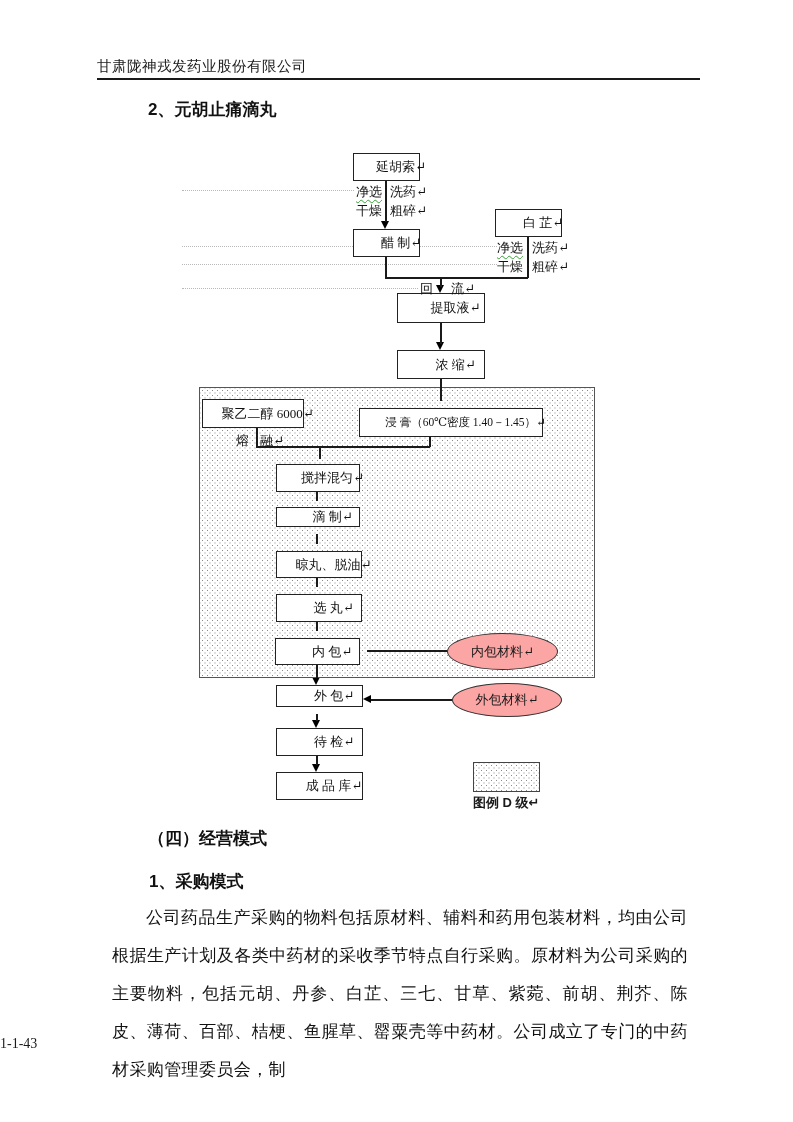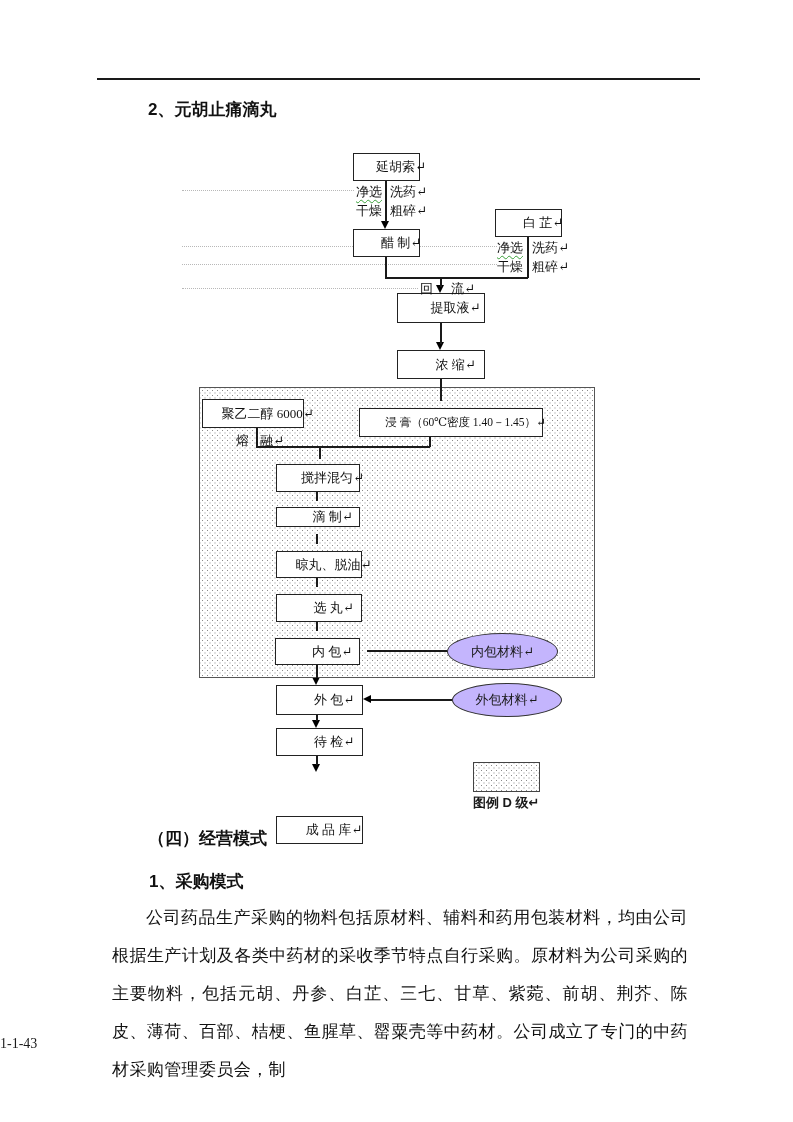--- a/index.html
+++ b/index.html
@@ -30,21 +30,21 @@
   .h { position: absolute; height: 1.5px; background: #1a1a1a; }
   .ad { position: absolute; width: 0; height: 0; border-left: 4.5px solid transparent;
         border-right: 4.5px solid transparent; border-top: 8px solid #000; }
   .al { position: absolute; width: 0; height: 0; border-top: 4.5px solid transparent;
         border-bottom: 4.5px solid transparent; border-right: 8px solid #000; }
 
   .node { position: absolute; border: 1.5px solid #222; background: #fff; z-index: 3;
           display: flex; align-items: center; justify-content: center;
           font-size: 13px; white-space: nowrap; color: #111; padding-left: 29px; }
   .node.small { font-size: 11.5px; }
-  .ellipse { position: absolute; border: 1.5px solid #333; background: #c4b5fd; z-index: 3;
+  .ellipse { position: absolute; border: 1.5px solid #333; background: #fca5a5; z-index: 3;
              border-radius: 50%; display: flex; align-items: center; justify-content: center;
              font-size: 13px; white-space: nowrap; }
   .elabel { position: absolute; font-size: 13px; white-space: nowrap; z-index: 4; color: #111; }
   .sq { text-decoration: underline wavy #3aa03a; text-decoration-thickness: 1px; text-underline-offset: 3px; }
 
   .dots { background-image:
             radial-gradient(circle, #8a8a8a 0.9px, transparent 1px),
             radial-gradient(circle, #8a8a8a 0.9px, transparent 1px);
           background-size: 5px 5px, 5px 5px;
           background-position: 0 0, 2.5px 2.5px; }
@@ -56,20 +56,21 @@
                   font-family: "Liberation Sans", "DejaVu Sans", sans-serif; white-space: nowrap; }
 
   .leader { position: absolute; height: 0; border-top: 1.5px dotted #b8b8b8; z-index: 0; }
   .lz { z-index: 2; }
 </style>
 </head>
 <body>
 
 <div class="page">
 
+  <div class="hdr-left">甘肃陇神戎发药业股份有限公司</div>
   <div class="hdr-rule"></div>
 
   <div class="h-bold item-title">2、元胡止痛滴丸</div>
 
   <div>
 
     <div class="leader" style="left:182px;top:190px;width:172px;"></div>
     <div class="leader" style="left:182px;top:246px;width:315px;"></div>
     <div class="leader" style="left:182px;top:264px;width:315px;"></div>
     <div class="leader" style="left:182px;top:288px;width:236px;"></div>
@@ -117,23 +118,23 @@
     <div class="node" style="left:353px;top:229px;width:67px;height:28px;">醋 制↵</div>
     <div class="node" style="left:397px;top:293px;width:88px;height:30px;">提取液↵</div>
     <div class="node" style="left:397px;top:350px;width:88px;height:29px;">浓 缩↵</div>
     <div class="node" style="left:202px;top:399px;width:102px;height:29px;">聚乙二醇 6000↵</div>
     <div class="node small" style="left:359px;top:408px;width:184px;height:29px;text-align:right;">浸 膏（60℃密度 1.40－1.45）↵</div>
     <div class="node" style="left:276px;top:464px;width:84px;height:28px;">搅拌混匀↵</div>
     <div class="node" style="left:276px;top:507px;width:84px;height:20px;">滴 制↵</div>
     <div class="node" style="left:276px;top:551px;width:86px;height:27px;">晾丸、脱油↵</div>
     <div class="node" style="left:276px;top:594px;width:86px;height:28px;">选 丸↵</div>
     <div class="node" style="left:275px;top:638px;width:85px;height:27px;">内 包↵</div>
-    <div class="node" style="left:276px;top:685px;width:87px;height:30px;">外 包↵</div>
+    <div class="node" style="left:276px;top:685px;width:87px;height:22px;">外 包↵</div>
     <div class="node" style="left:276px;top:728px;width:87px;height:28px;">待 检↵</div>
-    <div class="node" style="left:276px;top:772px;width:87px;height:28px;margin-top:44px;">成 品 库↵</div>
+    <div class="node" style="left:276px;top:772px;width:87px;height:28px;">成 品 库↵</div>
 
     <div class="ellipse" style="left:447px;top:633px;width:111px;height:37px;">内包材料↵</div>
     <div class="ellipse" style="left:452px;top:683px;width:110px;height:34px;">外包材料↵</div>
 
     <span class="elabel sq" style="left:356px;top:183px;">净选</span>
     <span class="elabel" style="left:390px;top:183px;">洗药↵</span>
     <span class="elabel" style="left:356px;top:202px;">干燥</span>
     <span class="elabel" style="left:390px;top:202px;">粗碎↵</span>
     <span class="elabel sq" style="left:497px;top:239px;">净选</span>
     <span class="elabel" style="left:532px;top:239px;">洗药↵</span>

